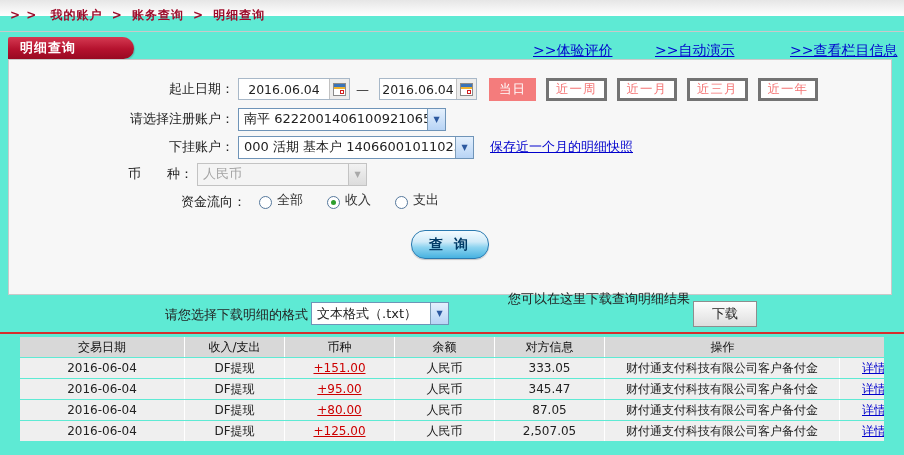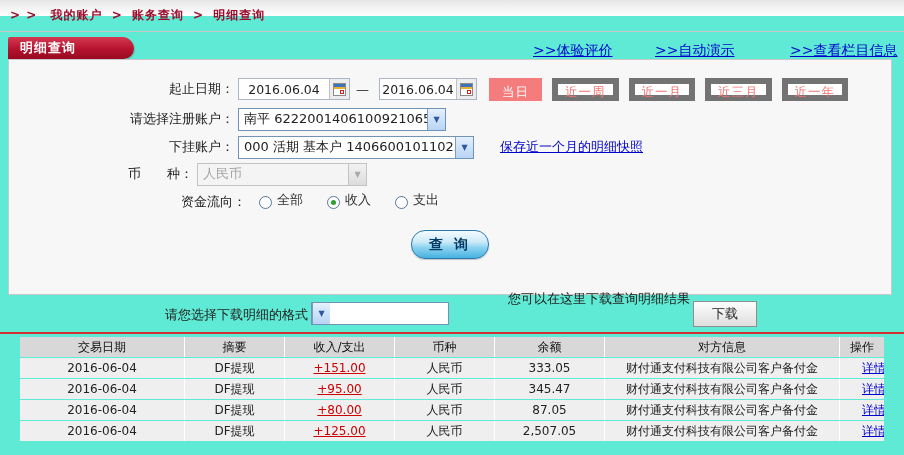--- a/index.html
+++ b/index.html
@@ -33,35 +33,35 @@
   .dateinput .dval{flex:1;text-align:center;font-size:12.5px;color:#222;}
   .calbtn{width:19px;height:20px;background:#ececec;border-left:1px solid #c2c2c2;
     display:flex;align-items:center;justify-content:center;cursor:pointer;}
   .cal{width:13px;height:13px;background:#fff;border:1px solid #8a8a8a;position:relative;box-sizing:border-box;}
   .cal::before{content:"";position:absolute;left:0;top:0;width:100%;height:5px;
     background:linear-gradient(180deg,#3a73b8 0 3px,#f0b22a 3px 5px);}
   .cal::after{content:"";position:absolute;right:1px;bottom:1px;width:4px;height:4px;border:1px solid #d02020;box-sizing:border-box;}
   .dash{margin:0 6px;color:#333;}
 
   .qk{margin-left:10px;height:23px;padding:0 7px;font-size:12.5px;box-sizing:border-box;
-    background:#fff;border:6px solid #737373;color:#f47575;cursor:pointer;font-family:inherit;letter-spacing:1px;}
+    background:#fff;border:3px solid #737373;color:#f47575;cursor:pointer;font-family:inherit;letter-spacing:1px;}
   .qk.active{background:#f47c7c;color:#fff;border-color:#f47c7c;}
   .qk:first-of-type{margin-left:12px;}
 
   .sel{display:inline-flex;margin-left:4px;height:23px;background:#fff;border:1px solid #6f94b8;
     box-sizing:border-box;align-items:center;cursor:pointer;}
   .sel .stxt{flex:1;padding:0 5px;font-size:13px;color:#222;white-space:nowrap;overflow:hidden;}
   .sel .arw{width:17px;align-self:stretch;background:linear-gradient(180deg,#e4f0fd 0%,#b8d4f5 100%);
     border-left:1px solid #7f9db9;display:flex;align-items:center;justify-content:center;
     color:#2c59a0;font-size:8px;}
   .sel.disabled{border-color:#c3c3c3;background:#f4f4f4;cursor:default;}
   .sel.disabled .stxt{color:#a3a3a3;}
   .sel.disabled .arw{background:linear-gradient(180deg,#f2f2f2,#dcdcdc);border-left-color:#c3c3c3;color:#a9a9a9;}
 
-  .snaplink{margin-left:26px;font-size:13px;color:#0000cc;text-decoration:underline;cursor:pointer;}
+  .snaplink{margin-left:16px;font-size:13px;color:#0000cc;text-decoration:underline;cursor:pointer;}
 
   .radio{display:inline-block;width:13px;height:13px;border:1px solid #56789c;border-radius:50%;
     background:#fff;position:relative;vertical-align:-2px;cursor:pointer;box-sizing:border-box;}
   .radio.checked::after{content:"";position:absolute;left:3px;top:3px;width:5px;height:5px;border-radius:50%;background:#2e9e2e;}
   .rlab{margin:0 0 5px 5px;cursor:pointer;font-family:Liberation Serif, serif;}
   .rgap1{margin-left:13px;} .rgap2{margin-left:24px;} .rgap3{margin-left:24px;}
 
   .querybtn{position:absolute;left:402px;top:170px;width:78px;height:29px;
     background:linear-gradient(180deg,#f3fbff 0%,#cfeaf8 40%,#8ed4f0 60%,#47b2e0 100%);
     border:1px solid #2a7ab0;border-radius:14px;color:#003a66;font-size:14px;font-weight:bold;
@@ -169,31 +169,31 @@
       <span class="rlab">收入</span>
       <span class="radio rgap3"></span>
       <span class="rlab">支出</span>
     </div>
 
     <button class="querybtn">查 询</button>
   </div>
 
   <span class="dl-label">请您选择下载明细的格式</span>
   <span class="sel dl-sel">
+    <span class="stxt">文本格式（.txt）</span>
     <span class="arw">▼</span>
   </span>
   <span class="dl-hint">您可以在这里下载查询明细结果</span>
   <button class="dl-btn">下载</button>
 
   <div class="reddiv"></div>
 
   <div class="tbl">
     <div class="trow thead">
       <div class="tcell">交易日期</div>
-      <div class="tcell">摘要</div>
       <div class="tcell">收入/支出</div>
       <div class="tcell">币种</div>
       <div class="tcell">余额</div>
       <div class="tcell">对方信息</div>
       <div class="tcell">操作</div>
     </div>
 
     <div class="trow">
       <div class="tcell">2016-06-04</div>
       <div class="tcell">DF提现</div>

